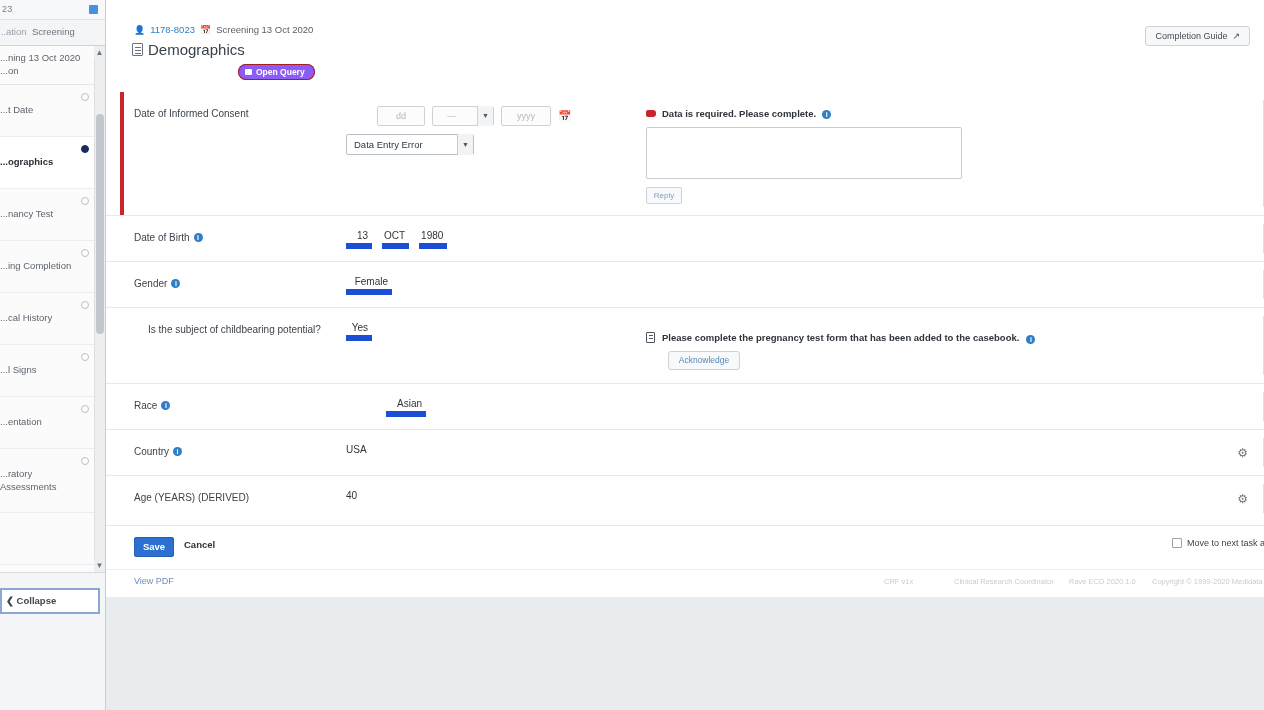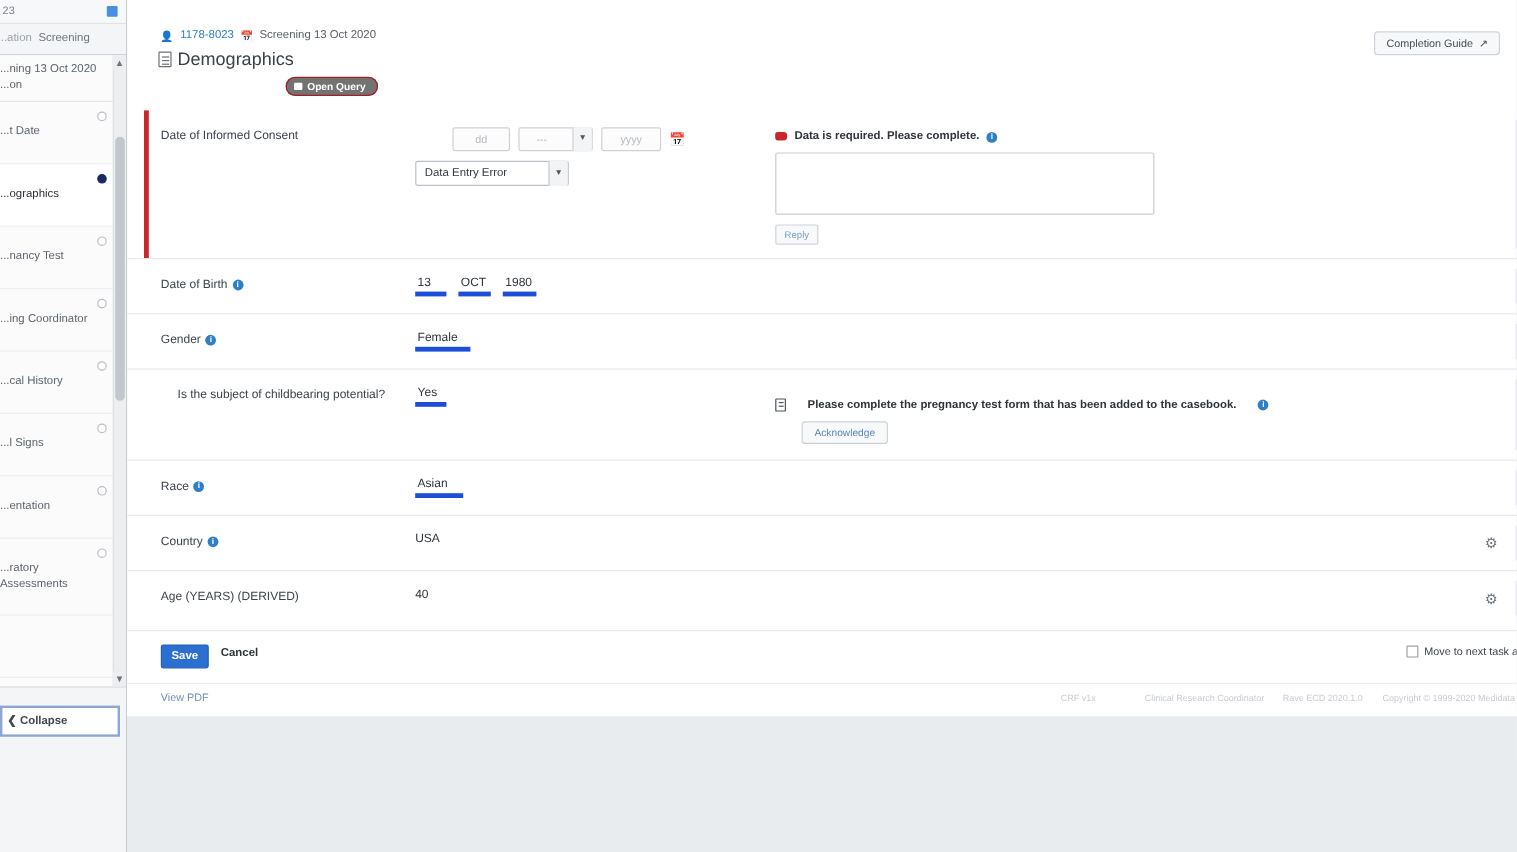--- a/index.html
+++ b/index.html
@@ -79,21 +79,21 @@
   }
   .sb-item {
     position: relative;
     padding: 7px 16px 7px 0;
     border-bottom: 1px solid #ebedef;
     font-size: 9.5px; color: #5d646c;
     line-height: 1.3;
     min-height: 25px;
     white-space: pre-line;
   }
-  .sb-item.active { background: #ffffff; font-weight: normal; color: #2a2f35; }
+  .sb-item.active { background: #ffffff; font-weight: bold; color: #2a2f35; }
   .sb-item .dot {
     position: absolute; right: 16px; top: 8px;
     width: 8px; height: 8px; border-radius: 50%;
     border: 1px solid #b9bfc6; background: #fff;
   }
   .sb-item.active .dot { background: #1b2a5e; border-color: #1b2a5e; }
 
   .sb-collapse {
     position: absolute; left: 0; top: 588px;
     width: 100px; height: 26px;
@@ -129,21 +129,21 @@
     display: inline-block; position: relative;
   }
   .form-title .ico:after {
     content: ""; position: absolute; left: 2px; top: 3px;
     width: 6px; height: 1px; background: #6b727a;
     box-shadow: 0 3px 0 #6b727a, 0 6px 0 #6b727a;
   }
 
   .badge-query {
     position: absolute; left: 132px; top: 64px;
-    background: #737373; color: #fff;
+    background: #8b5cf6; color: #fff;
     border-radius: 11px; height: 16px; padding: 0 10px 0 7px;
     font-size: 8.5px; font-weight: bold;
     display: flex; align-items: center; gap: 4px;
     box-shadow: inset 0 0 0 1px #a81d24;
   }
   .badge-query .bico {
     width: 7px; height: 6px; background: #fff; border-radius: 1px;
   }
 
   .btn-guide {
@@ -191,23 +191,23 @@
     display: inline-block;
     width: 9px; height: 9px; border-radius: 50%;
     background: #2f7fc7; color: #fff;
     font-size: 7px; font-weight: bold;
     text-align: center; line-height: 9px;
     font-style: normal; position: relative; top: 1px;
   }
 
   .uline {
     display: inline-block;
-    border-bottom: 4px solid #1d4ed8;
+    border-bottom: 6px solid #1d4ed8;
     min-width: 26px; padding: 0 4px 2px 2px;
-    text-align: left;
+    text-align: right;
   }
   .dob-group { display: flex; gap: 10px; }
 
   
   .date-inputs { display: flex; align-items: center; gap: 7px; }
   .di {
     height: 20px; border: 1px solid #cdd2d8; border-radius: 2px;
     background: #fcfcfd; font-size: 9px; color: #b4b9bf;
     display: flex; align-items: center; justify-content: center;
   }
@@ -256,21 +256,21 @@
     margin-top: 8px;
     width: 36px; height: 17px;
     border: 1px solid #cfd4da; border-radius: 2px;
     background: #f8f9fa; color: #7ea0c4;
     font-size: 8px; text-align: center; line-height: 15px;
   }
 
   
   .ack-wrap { padding-top: 14px; }
   .ack-head {
-    display: flex; align-items: flex-start; gap: 18px;
+    display: flex; align-items: flex-end; gap: 7px;
     font-size: 9.5px; color: #2f343a; font-weight: bold;
   }
   .doc-ico {
     width: 9px; height: 11px; border: 1px solid #4d545c;
     border-radius: 1px; display: inline-block; position: relative;
   }
   .doc-ico:after {
     content:""; position:absolute; left:2px; top:2px;
     width:4px; height:1px; background:#4d545c;
     box-shadow: 0 3px 0 #4d545c;
@@ -366,21 +366,21 @@
       </div>
       <div class="sb-item active">
         <span>...ographics</span>
         <span class="dot"></span>
       </div>
       <div class="sb-item">
         <span>...nancy Test</span>
         <span class="dot"></span>
       </div>
       <div class="sb-item">
-        <span>...ing Coordinator</span>
+        <span>...ing Completion</span>
         <span class="dot"></span>
       </div>
       <div class="sb-item">
         <span>...cal History</span>
         <span class="dot"></span>
       </div>
       <div class="sb-item">
         <span>...l Signs</span>
         <span class="dot"></span>
       </div>
@@ -517,21 +517,21 @@
         </div>
         <div class="edge"></div>
       </div>
 
       <div class="row">
         <div class="lbl">
           <span>Race</span>
           <i class="info-i">i</i>
         </div>
         <div class="val">
-          <span class="uline" style="min-width:40px;">Asian</span>
+          <span class="uline" style="min-width:40px;margin-left:40px;">Asian</span>
         </div>
         <div class="aux"></div>
         <div class="edge"></div>
       </div>
 
       <div class="row">
         <div class="lbl">
           <span>Country</span>
           <i class="info-i">i</i>
         </div>

